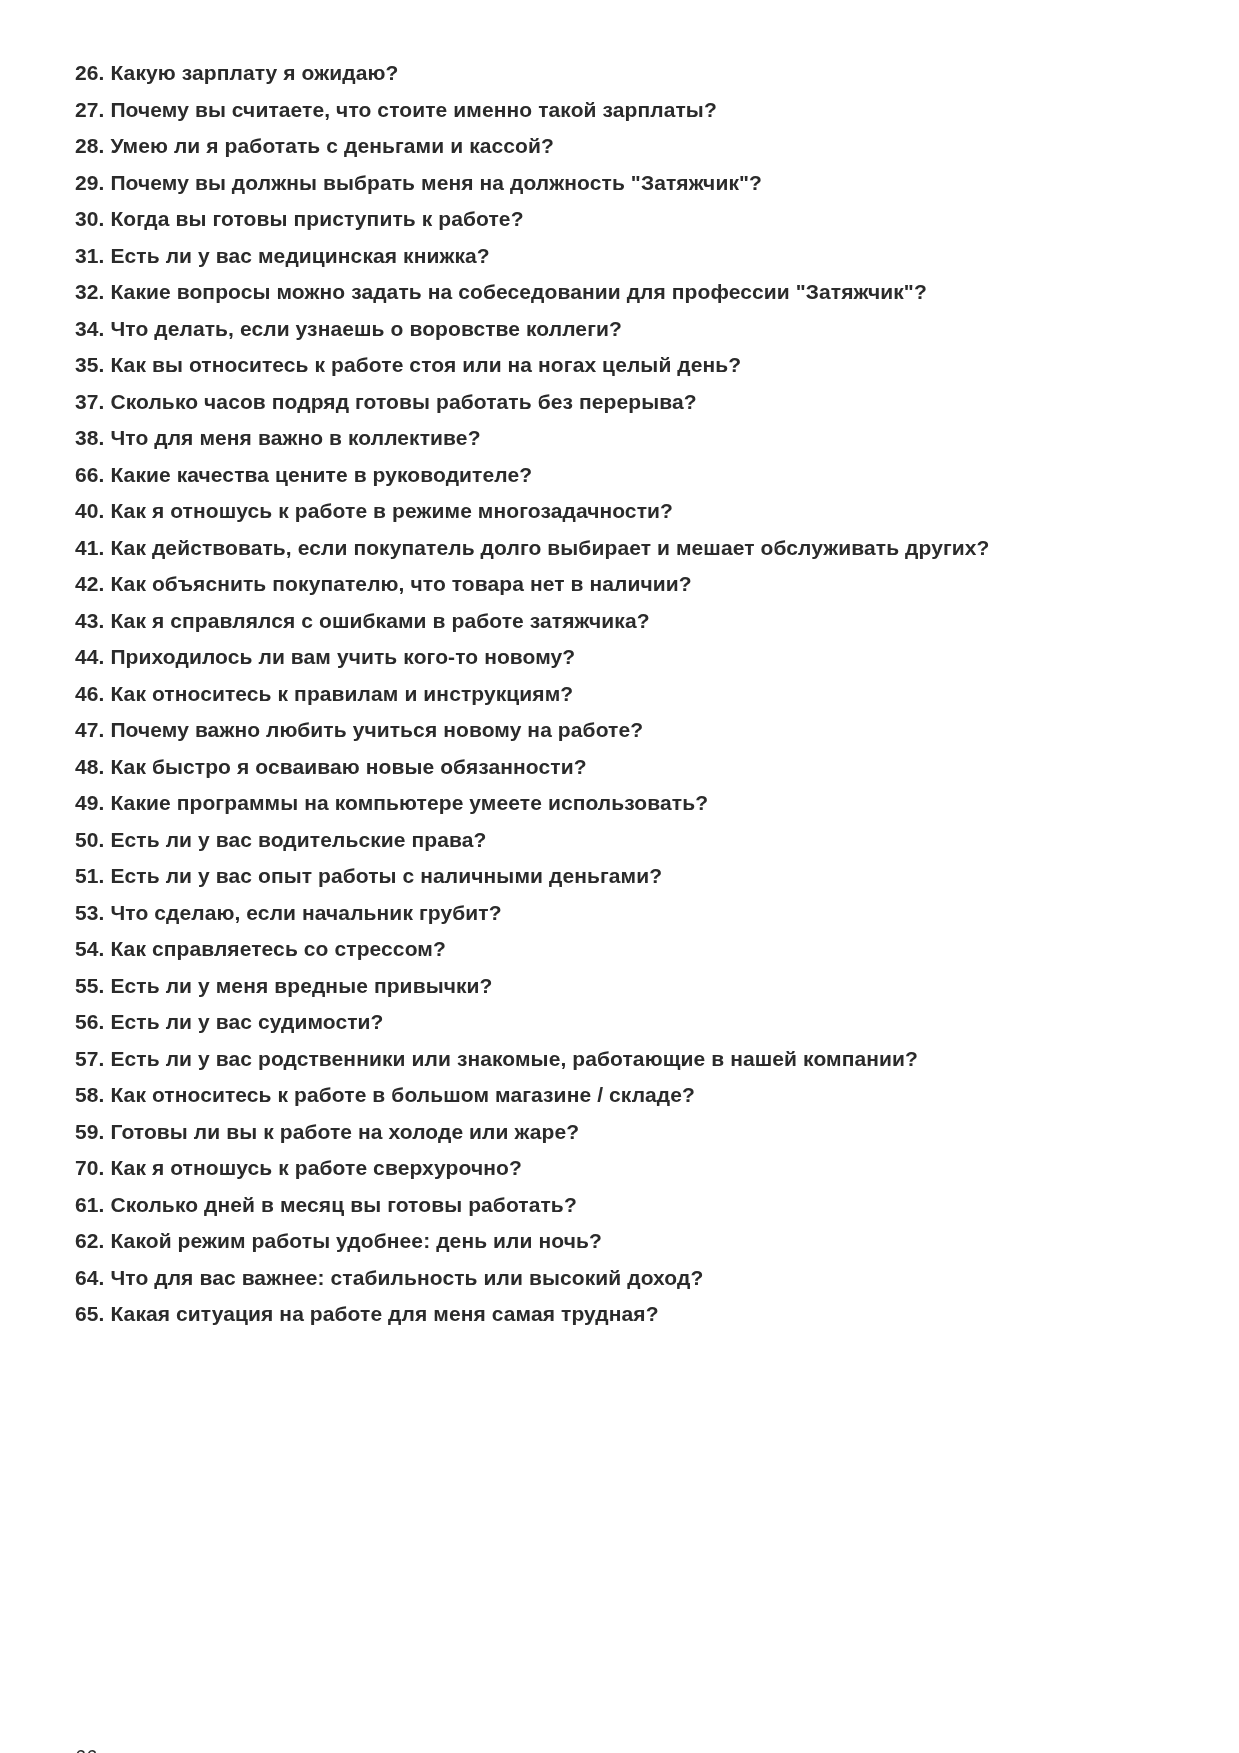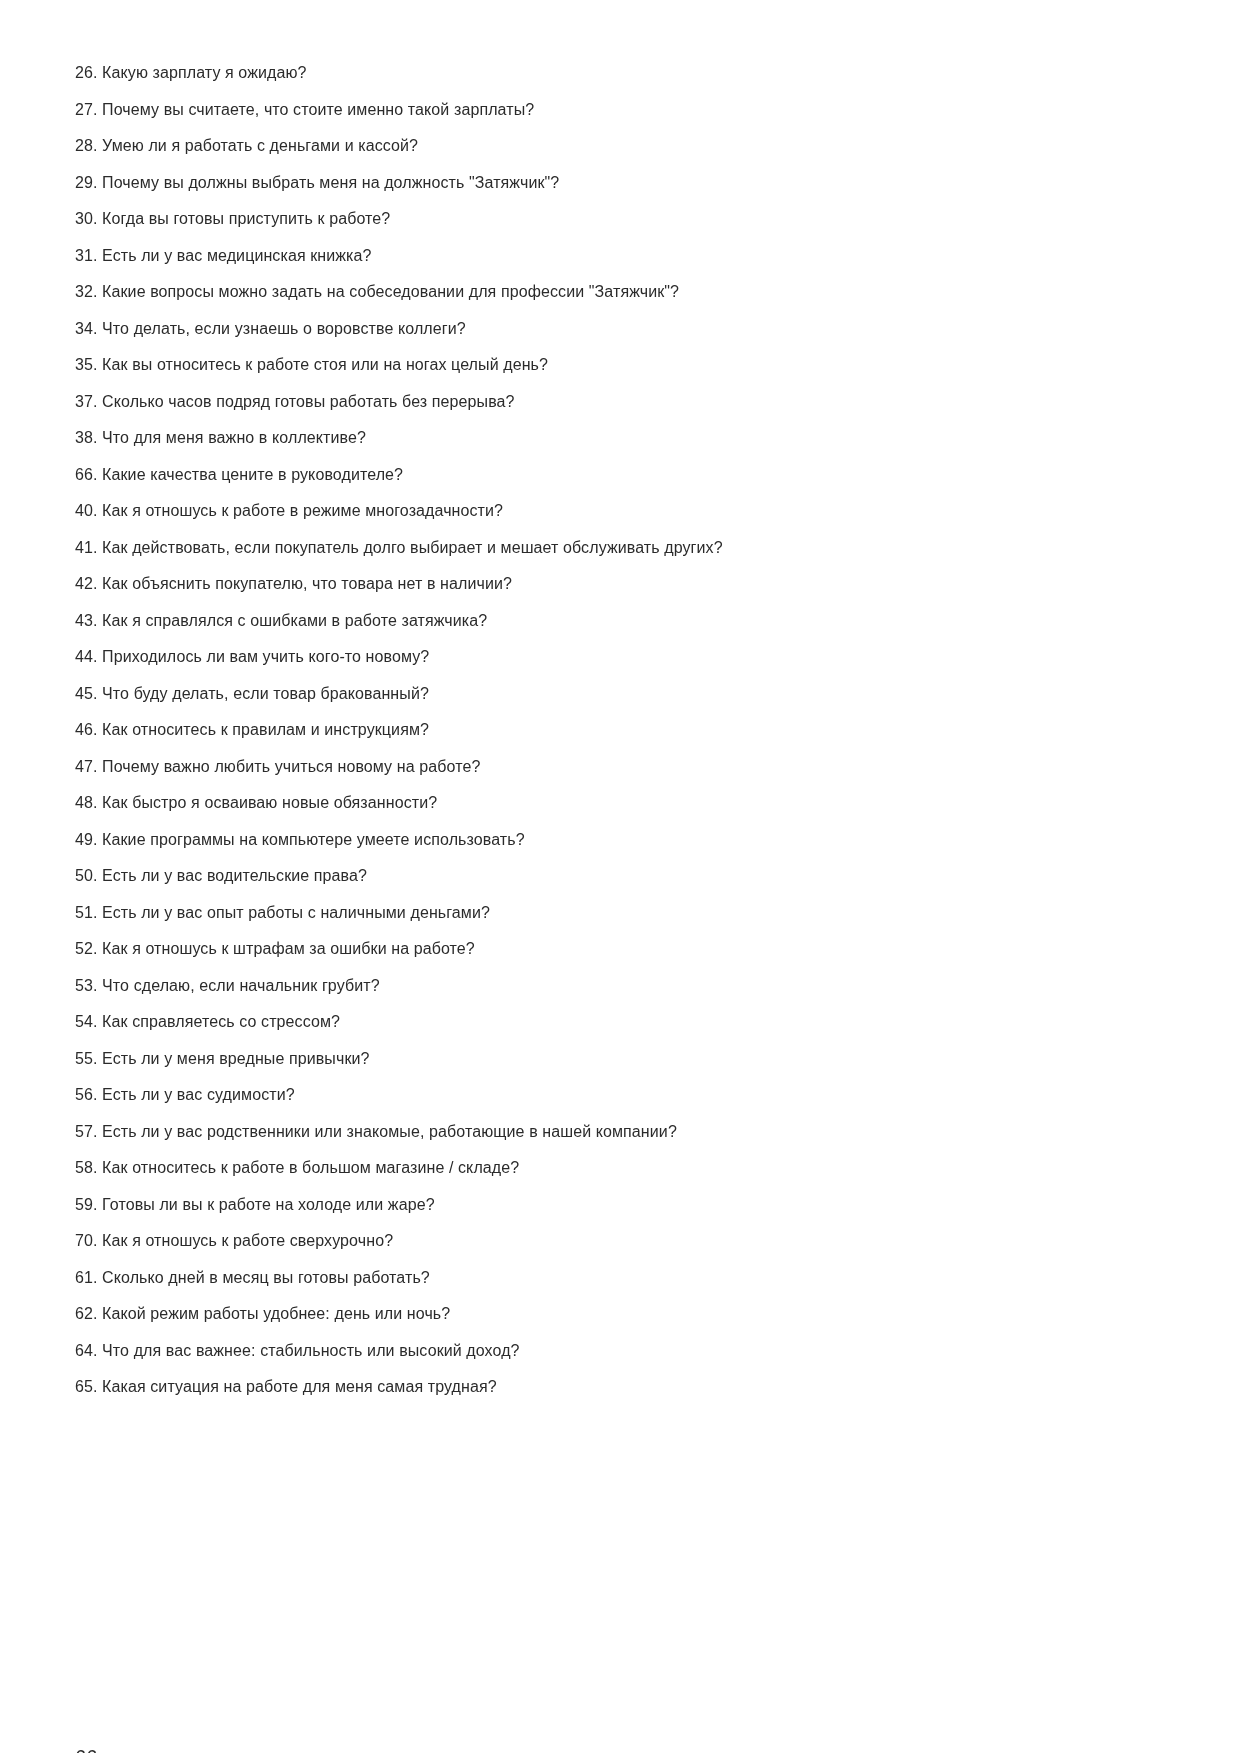--- a/index.html
+++ b/index.html
@@ -15,24 +15,25 @@
     font-family: "Liberation Sans", "DejaVu Sans", sans-serif;
   }
   .doc {
     position: absolute;
     top: 55px;
     left: 75px;
     right: 40px;
     color: #2b2b2b;
   }
   .line {
-    font-size: 16px;
+    font-size: 21px;
     line-height: 36.5px;
     white-space: nowrap;
     letter-spacing: 0.1px;
+    font-weight: bold;
   }
   .clipped-line {
     position: absolute;
     left: 75px;
     top: 1744px;
     height: 9px;
     overflow: hidden;
     font-size: 20px;
     line-height: 26px;
     color: #2b2b2b;
@@ -54,28 +55,26 @@
     <div class="line">34. Что делать, если узнаешь о воровстве коллеги?</div>
     <div class="line">35. Как вы относитесь к работе стоя или на ногах целый день?</div>
     <div class="line">37. Сколько часов подряд готовы работать без перерыва?</div>
     <div class="line">38. Что для меня важно в коллективе?</div>
     <div class="line">66. Какие качества цените в руководителе?</div>
     <div class="line">40. Как я отношусь к работе в режиме многозадачности?</div>
     <div class="line">41. Как действовать, если покупатель долго выбирает и мешает обслуживать других?</div>
     <div class="line">42. Как объяснить покупателю, что товара нет в наличии?</div>
     <div class="line">43. Как я справлялся с ошибками в работе затяжчика?</div>
     <div class="line">44. Приходилось ли вам учить кого-то новому?</div>
-    <div class="line">45. Что буду делать, если товар бракованный?</div>
     <div class="line">46. Как относитесь к правилам и инструкциям?</div>
     <div class="line">47. Почему важно любить учиться новому на работе?</div>
     <div class="line">48. Как быстро я осваиваю новые обязанности?</div>
     <div class="line">49. Какие программы на компьютере умеете использовать?</div>
     <div class="line">50. Есть ли у вас водительские права?</div>
     <div class="line">51. Есть ли у вас опыт работы с наличными деньгами?</div>
-    <div class="line">52. Как я отношусь к штрафам за ошибки на работе?</div>
     <div class="line">53. Что сделаю, если начальник грубит?</div>
     <div class="line">54. Как справляетесь со стрессом?</div>
     <div class="line">55. Есть ли у меня вредные привычки?</div>
     <div class="line">56. Есть ли у вас судимости?</div>
     <div class="line">57. Есть ли у вас родственники или знакомые, работающие в нашей компании?</div>
     <div class="line">58. Как относитесь к работе в большом магазине / складе?</div>
     <div class="line">59. Готовы ли вы к работе на холоде или жаре?</div>
     <div class="line">70. Как я отношусь к работе сверхурочно?</div>
     <div class="line">61. Сколько дней в месяц вы готовы работать?</div>
     <div class="line">62. Какой режим работы удобнее: день или ночь?</div>

